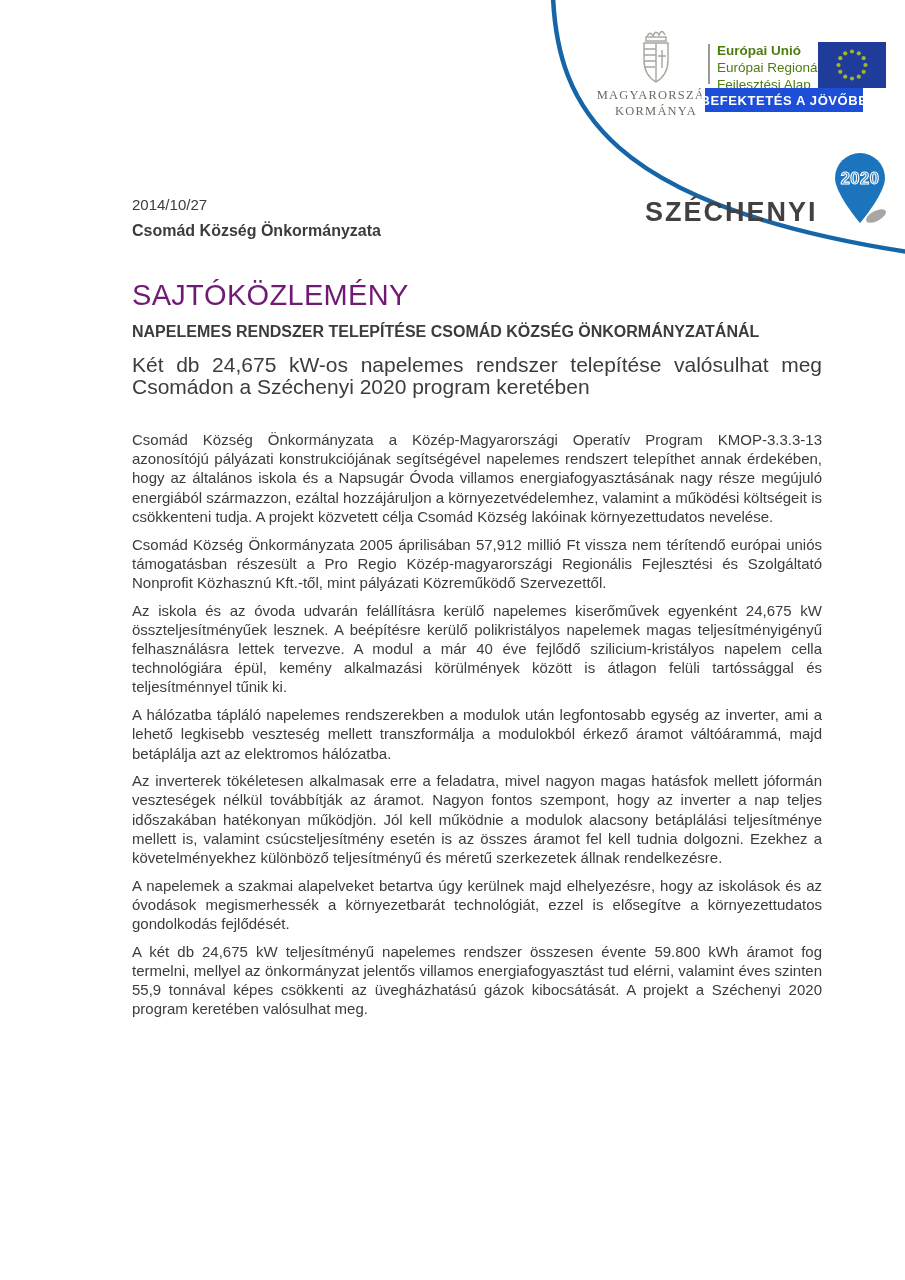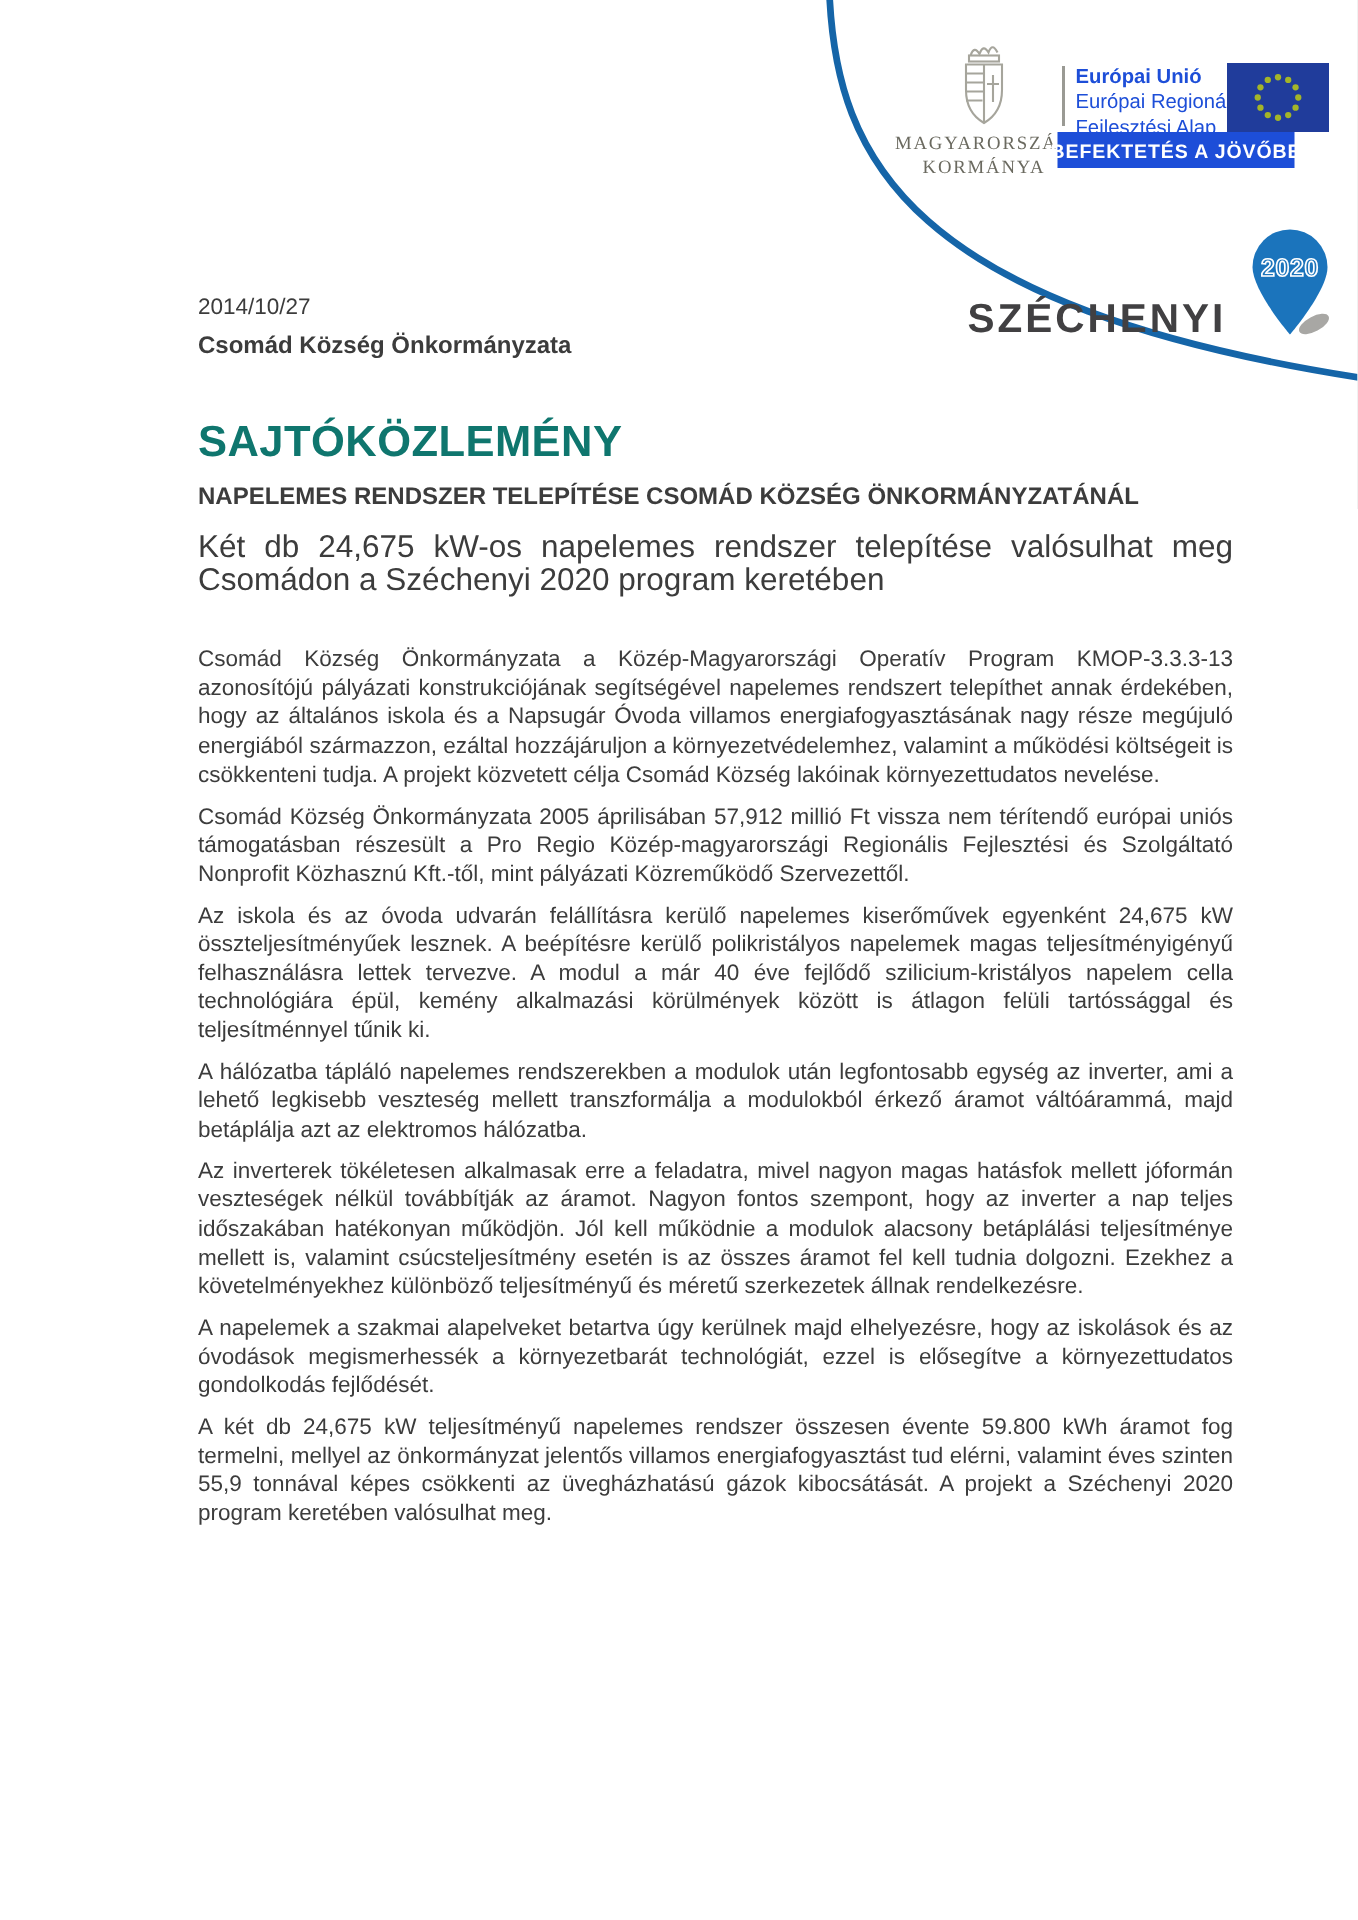--- a/index.html
+++ b/index.html
@@ -14,40 +14,40 @@
   
   .arc-svg{position:absolute;top:0;left:0;width:905px;height:290px;pointer-events:none;}
   .gov-block{position:absolute;left:596px;top:24px;width:120px;text-align:center;}
   .gov-crest{display:block;margin:0 auto;}
   .gov-name{
     font-family:"Liberation Serif", serif;
     font-size:12.5px;line-height:14px;color:#6b6a60;
     letter-spacing:1.2px;margin-top:2px;white-space:nowrap;
   }
   .eu-divider{position:absolute;left:708px;top:44px;width:2px;height:40px;background:#9a9a94;}
-  .eu-text{position:absolute;left:717px;top:42px;font-size:13.5px;line-height:17px;color:#1d4ed8;}
+  .eu-text{position:absolute;left:717px;top:42px;font-size:13.5px;line-height:17px;color:#4d7c0f;}
   .eu-text .b{font-weight:bold;}
   .eu-flag{position:absolute;left:818px;top:42px;}
   .eu-banner{
     position:absolute;left:705px;top:88px;width:158px;height:24px;
     display:flex;align-items:center;justify-content:center;
     color:#ffffff;font-weight:bold;font-size:13px;letter-spacing:0.6px;white-space:nowrap;
   }
   .szechenyi{position:absolute;left:645px;top:150px;display:flex;align-items:flex-end;}
   .szechenyi-text{
     font-size:27px;font-weight:bold;color:#414042;letter-spacing:2px;
     margin-top:4px;white-space:nowrap;
   }
   .szechenyi-pin{margin-left:6px;}
   
   .content{position:absolute;left:108px;top:196px;width:690px;margin-left:24px;}
   .date{font-size:15px;margin:0 0 9px 0;}
   .org{font-size:16px;font-weight:bold;margin:0 0 39px 0;}
   .title{
-    font-size:29px;font-weight:bold;color:#0f766e;
+    font-size:29px;font-weight:normal;color:#701a75;
     letter-spacing:0.3px;margin:0 0 11px 0;white-space:nowrap;
   }
   .subtitle{font-size:16px;font-weight:bold;margin:0 0 13px 0;white-space:nowrap;}
   .lead{
     font-size:21px;font-weight:normal;line-height:22px;
     text-align:justify;margin:0 0 32px 0;
   }
   .body-text p{
     font-size:15px;line-height:19.2px;text-align:justify;
     margin:0 0 8.5px 0;

